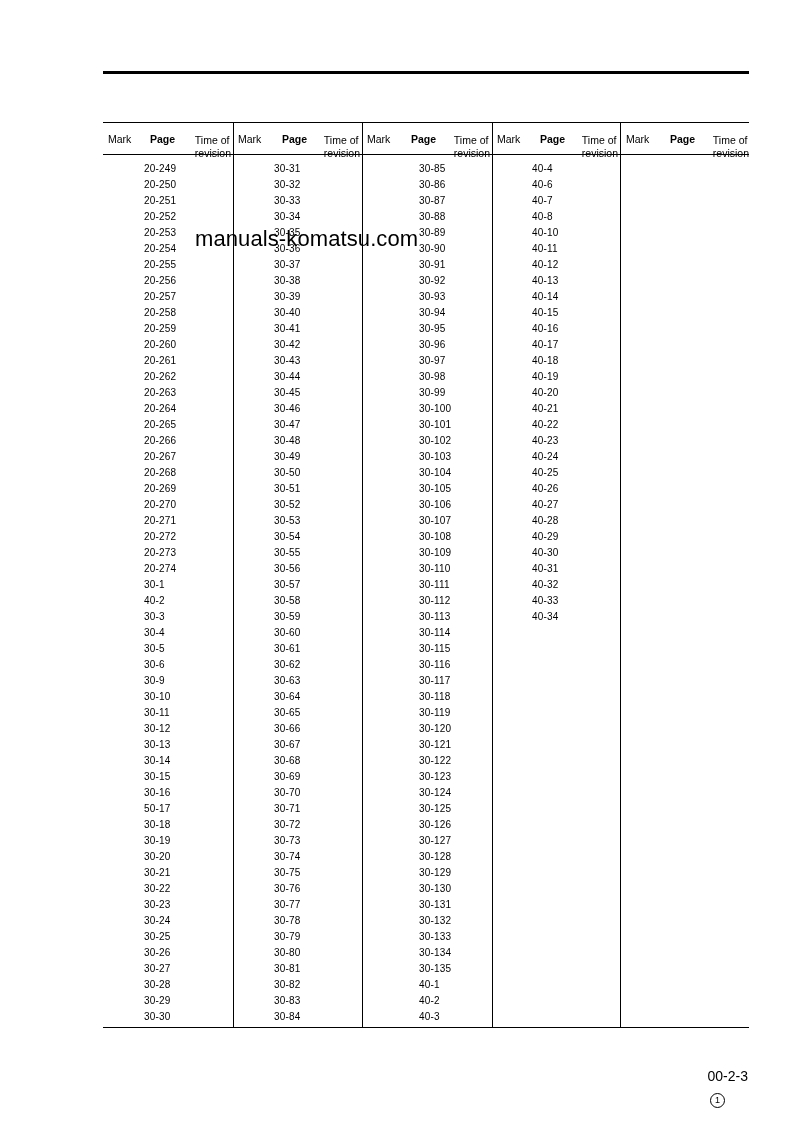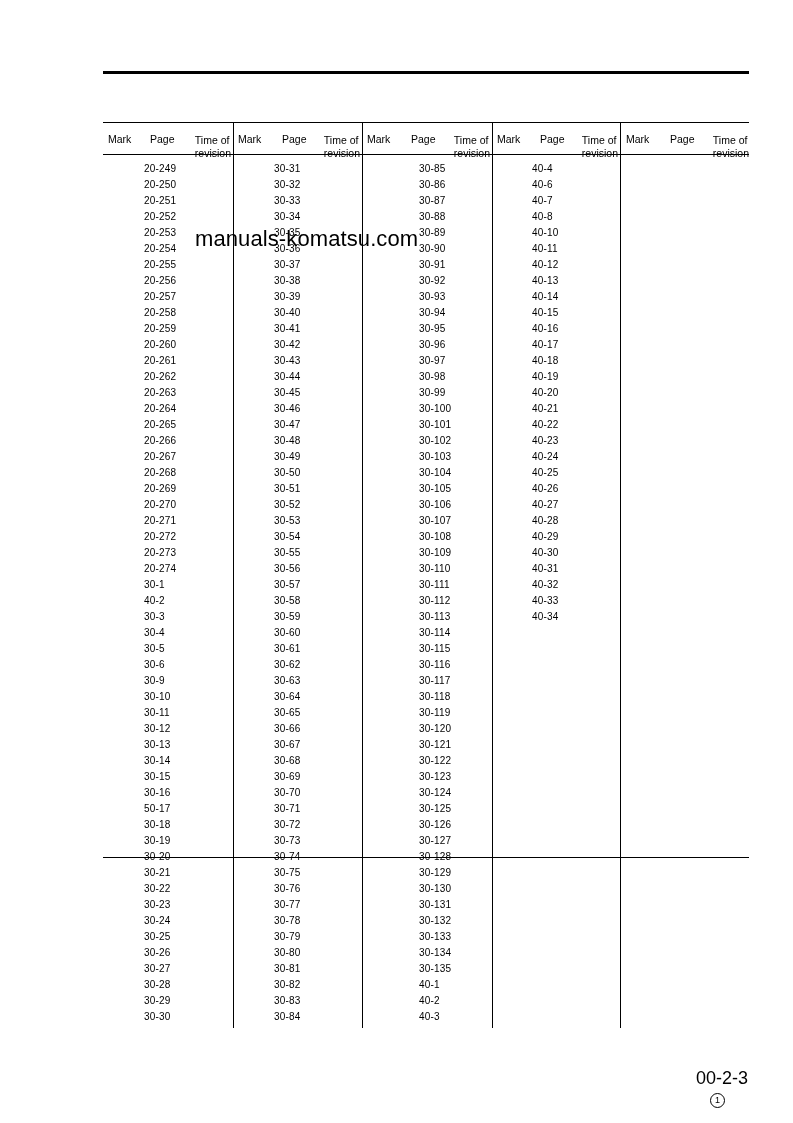--- a/index.html
+++ b/index.html
@@ -1,31 +1,31 @@
 <!DOCTYPE html>
 <html><head>
 <meta charset="utf-8">
 <style>
   html, body { margin:0; padding:0; background:#ffffff; }
   body { width:793px; height:1123px; position:relative; overflow:hidden;
          font-family:"Liberation Sans", "DejaVu Sans", sans-serif; color:#000; }
   .top-rule { position:absolute; left:103px; top:71px; width:646px; height:3px; background:#000; }
-  .table { position:absolute; left:103px; top:122px; width:646px; height:736px;
+  .table { position:absolute; left:103px; top:122px; width:646px; height:906px;
            border-top:1px solid #000; border-bottom:1px solid #000; box-sizing:border-box; }
   .header-rule { position:absolute; left:0; top:31px; width:646px; height:1px; background:#000; }
   .vsep { position:absolute; top:0; width:1px; height:905px; background:#000; }
   .hdr { position:absolute; top:0; height:31px; font-size:10.5px; line-height:13px; }
   .hdr .mark { position:absolute; top:10px; left:5px; }
-  .hdr .page { position:absolute; top:10px; left:47px; }
+  .hdr .page { position:absolute; top:10px; left:47px;font-weight:bold; }
   .hdr .rev  { position:absolute; top:11px; right:2px; text-align:left; }
   .col { position:absolute; top:38px; }
   .cell { height:16px; line-height:16px; font-size:10px; letter-spacing:0.2px; white-space:nowrap; }
   .watermark { position:absolute; left:195px; top:226px; font-size:22px; line-height:26px;
                color:#000000; white-space:nowrap; letter-spacing:0.1px; }
-  .page-num { position:absolute; right:45px; top:1068px; font-size:18px; }
+  .page-num { position:absolute; right:45px; top:1068px; font-size:14px; }
   .rev-mark { position:absolute; left:710px; top:1093px; width:13px; height:13px; border:1px solid #000;
               border-radius:50%; font-size:9px; line-height:13px; text-align:center; box-sizing:content-box; }
 </style>
 </head>
 <body>
 
 <div class="top-rule"></div>
 
 <div class="table" id="tbl">
   <div class="header-rule"></div>

